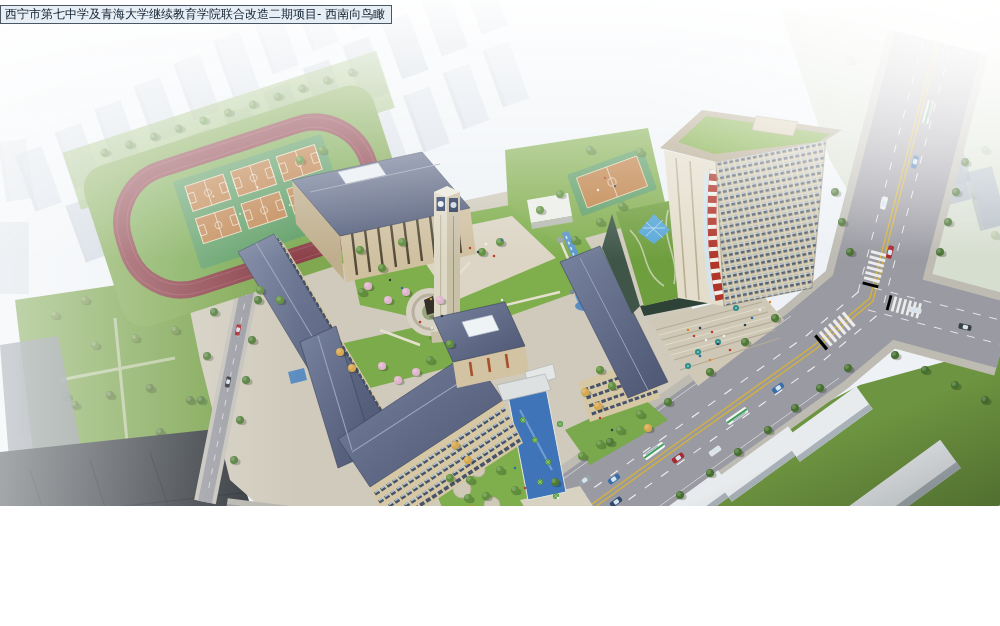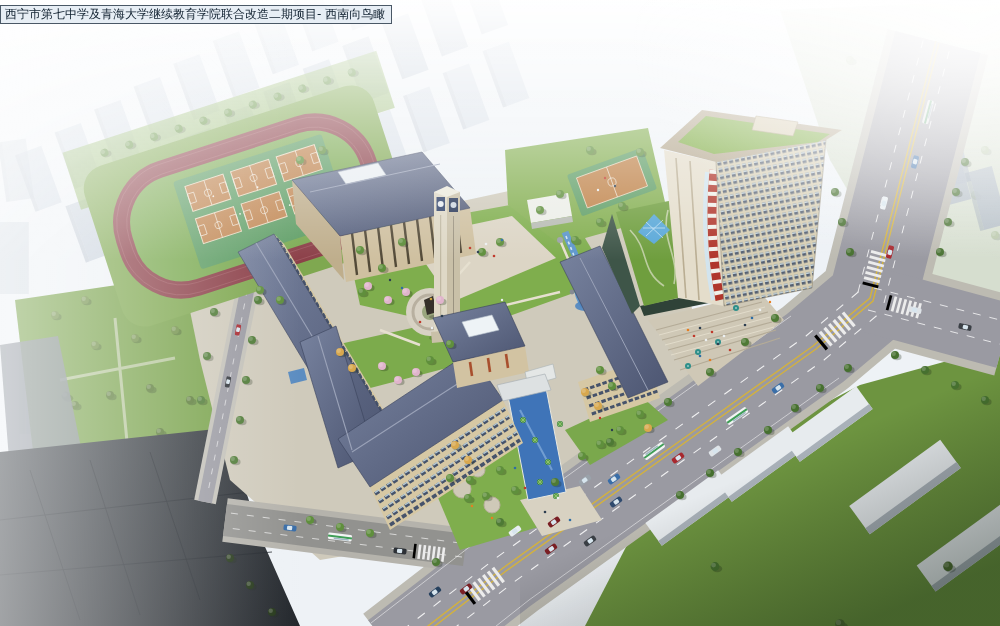--- a/index.html
+++ b/index.html
@@ -1,16 +1,16 @@
 <!DOCTYPE html>
 <html><head>
 <meta charset="utf-8">
 <style>
   html,body{margin:0;padding:0;background:#fff;}
-  .stage{position:relative;width:1000px;height:626px;overflow:hidden;background:#eef2f6;
+  .stage{position:relative;width:1000px;height:506px;overflow:hidden;background:#eef2f6;
          font-family:"DejaVu Sans","Liberation Sans",sans-serif;}
   .stage svg{position:absolute;left:0;top:0;}
   .title-box{position:absolute;left:0;top:5px;background:#e7eef5;border:1px solid #4a5866;
              color:#10202f;font-size:12px;line-height:16px;padding:0 6px 1px 4px;white-space:nowrap;}
 </style>
 </head>
 <body>
 
 <div class="stage">
 <svg width="1000" height="626" viewBox="0 0 1000 626">

